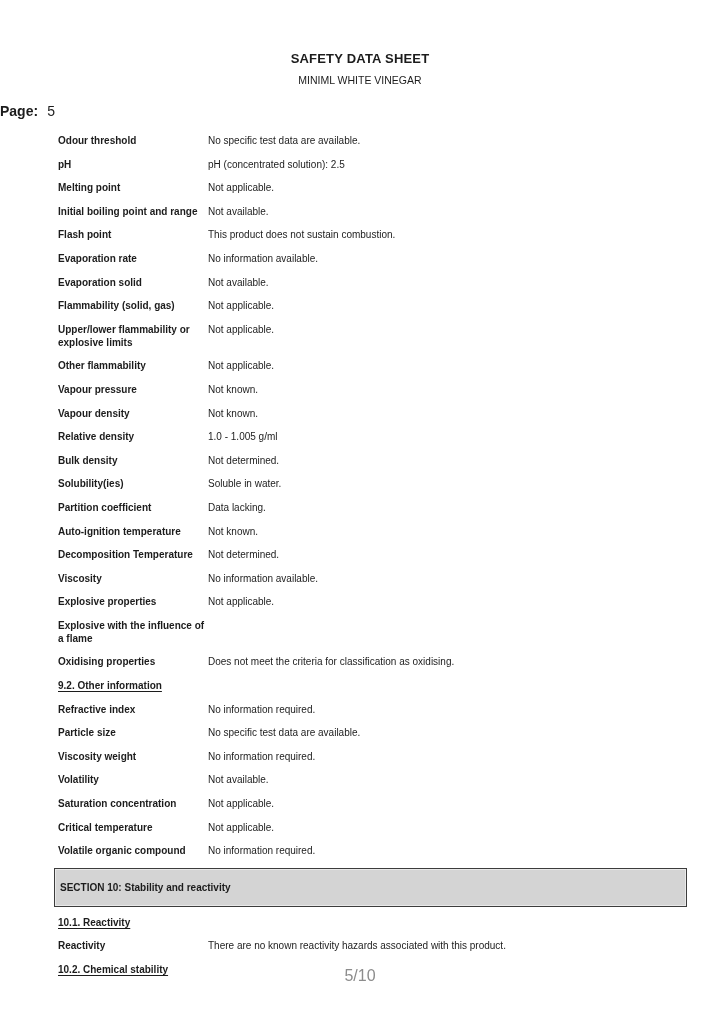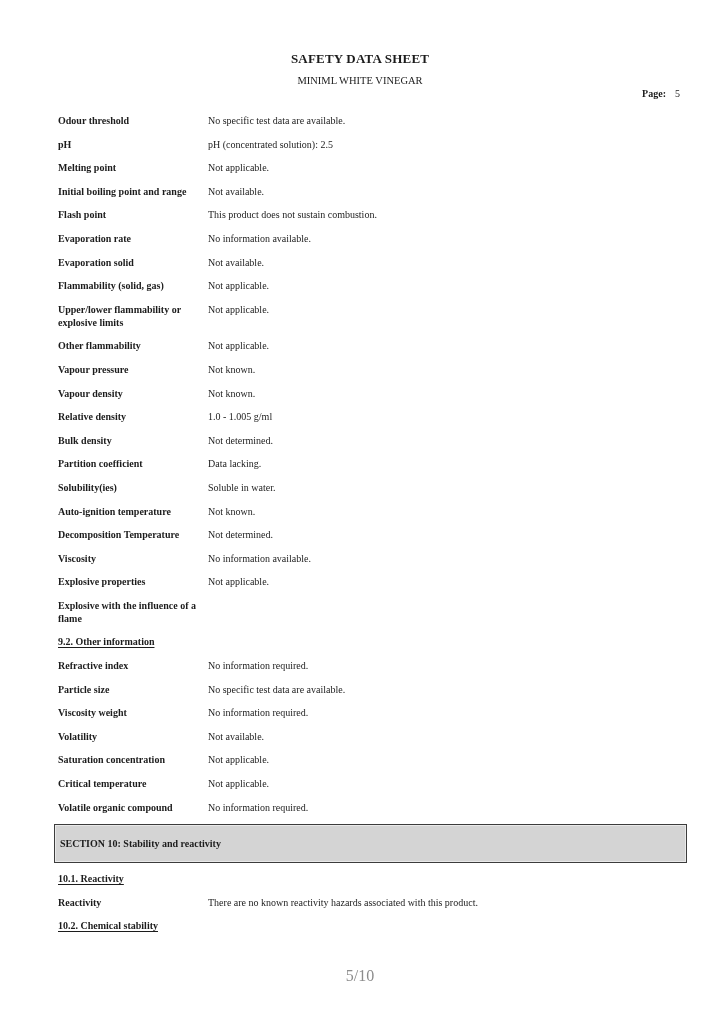--- a/index.html
+++ b/index.html
@@ -1,43 +1,43 @@
 <!DOCTYPE html>
 <html style="--band-bg: #d4d4d4;"><head>
 <meta charset="utf-8">
 <style>
   html, body { margin: 0; padding: 0; background: #ffffff; }
   .page {
     width: 720px;
     height: 1019px;
     position: relative;
     background: #ffffff;
-    font-family: Liberation Serif, serif;
+    font-family: Liberation Sans, sans-serif;
     color: #1c1c1c;
     overflow: hidden;
     box-sizing: border-box;
     border-radius: 29px;
   }
   .doc-title {
     padding-top: 51px;
     text-align: center;
     font-size: 13px;
     font-weight: bold;
     letter-spacing: 0.2px;
   }
   .doc-subtitle {
     text-align: center;
     font-size: 10.5px;
     margin-top: 8px;
   }
   .page-line {
-    text-align: right;
+    text-align: left;
     padding-right: 40px;
-    margin-top: 2px;
-    font-size: 10px;
+    margin-top: 17px;
+    font-size: 14px;
   }
   .page-label { font-weight: bold; margin-right: 9px; }
   .content { padding: 15px 37px 0 58px; }
   .row {
     display: flex;
     align-items: flex-start;
     font-size: 10px;
     line-height: 13px;
     margin-bottom: 10.6px;
   }
@@ -157,30 +157,30 @@
           <div class="lab">Relative density</div>
           <div class="val">1.0 - 1.005 g/ml</div>
         </div>
 
         <div class="row">
           <div class="lab">Bulk density</div>
           <div class="val">Not determined.</div>
         </div>
 
         <div class="row">
+          <div class="lab">Solubility(ies)</div>
+          <div class="val">Soluble in water.</div>
+        </div>
+
+        <div class="row">
           <div class="lab">Partition coefficient</div>
           <div class="val">Data lacking.</div>
         </div>
 
         <div class="row">
-          <div class="lab">Solubility(ies)</div>
-          <div class="val">Soluble in water.</div>
-        </div>
-
-        <div class="row">
           <div class="lab">Auto-ignition temperature</div>
           <div class="val">Not known.</div>
         </div>
 
         <div class="row">
           <div class="lab">Decomposition Temperature</div>
           <div class="val">Not determined.</div>
         </div>
 
         <div class="row">
@@ -190,20 +190,24 @@
 
         <div class="row">
           <div class="lab">Explosive properties</div>
           <div class="val">Not applicable.</div>
         </div>
 
         <div class="row">
           <div class="lab">Explosive with the influence of a flame</div>
         </div>
 
+        <div class="row">
+          <div class="lab">Oxidising properties</div>
+          <div class="val">Does not meet the criteria for classification as oxidising.</div>
+        </div>
       </div>
 
     <div class="subsection">9.2. Other information</div>
 
     <div>
 
         <div class="row">
           <div class="lab">Refractive index</div>
           <div class="val">No information required.</div>
         </div>

